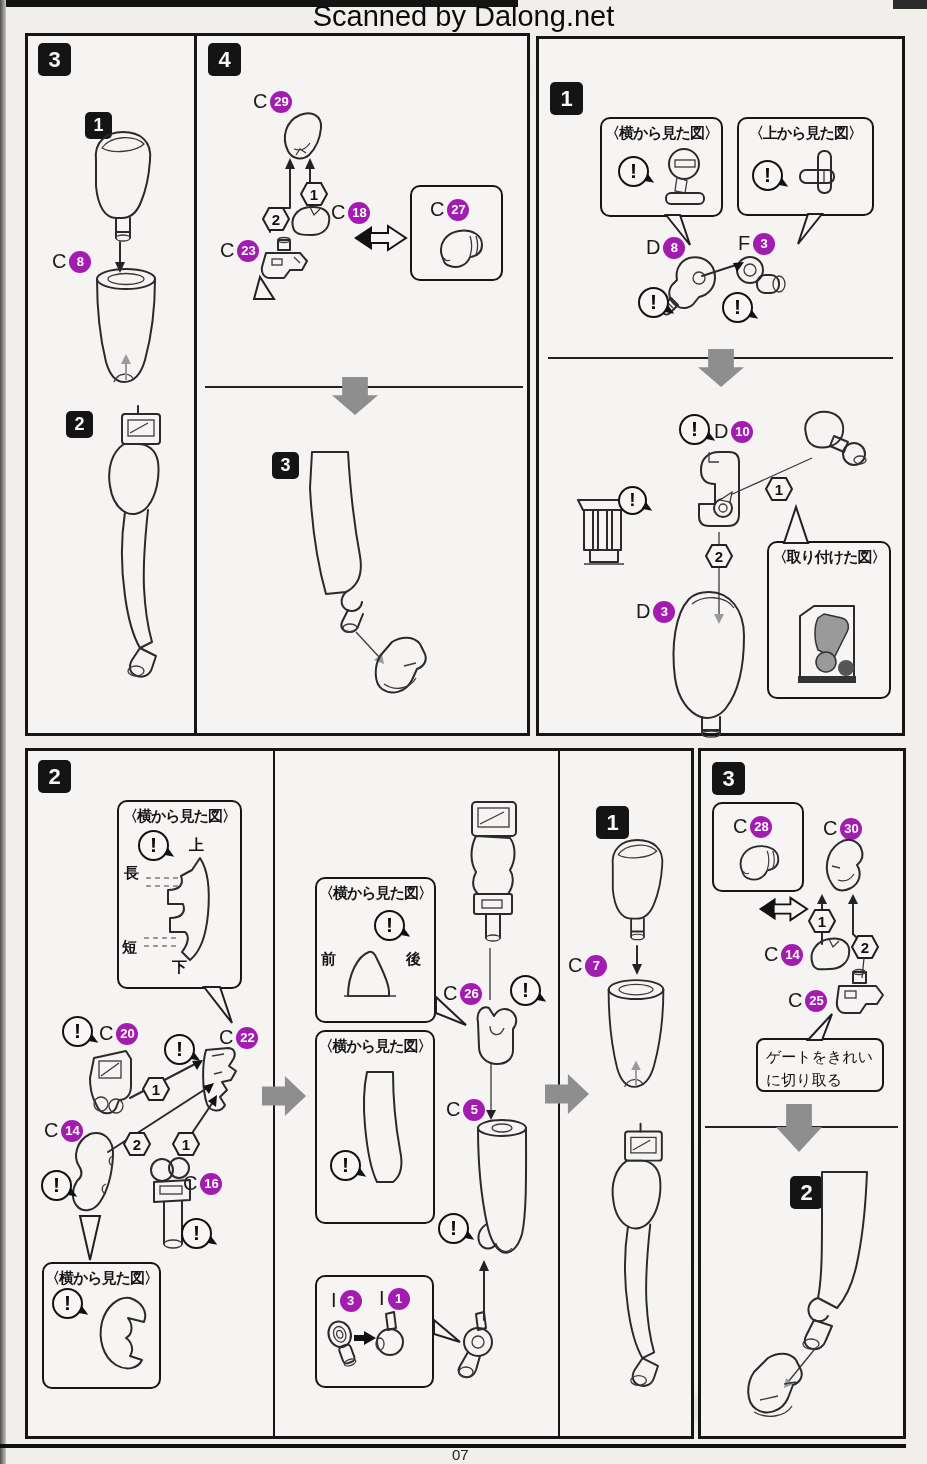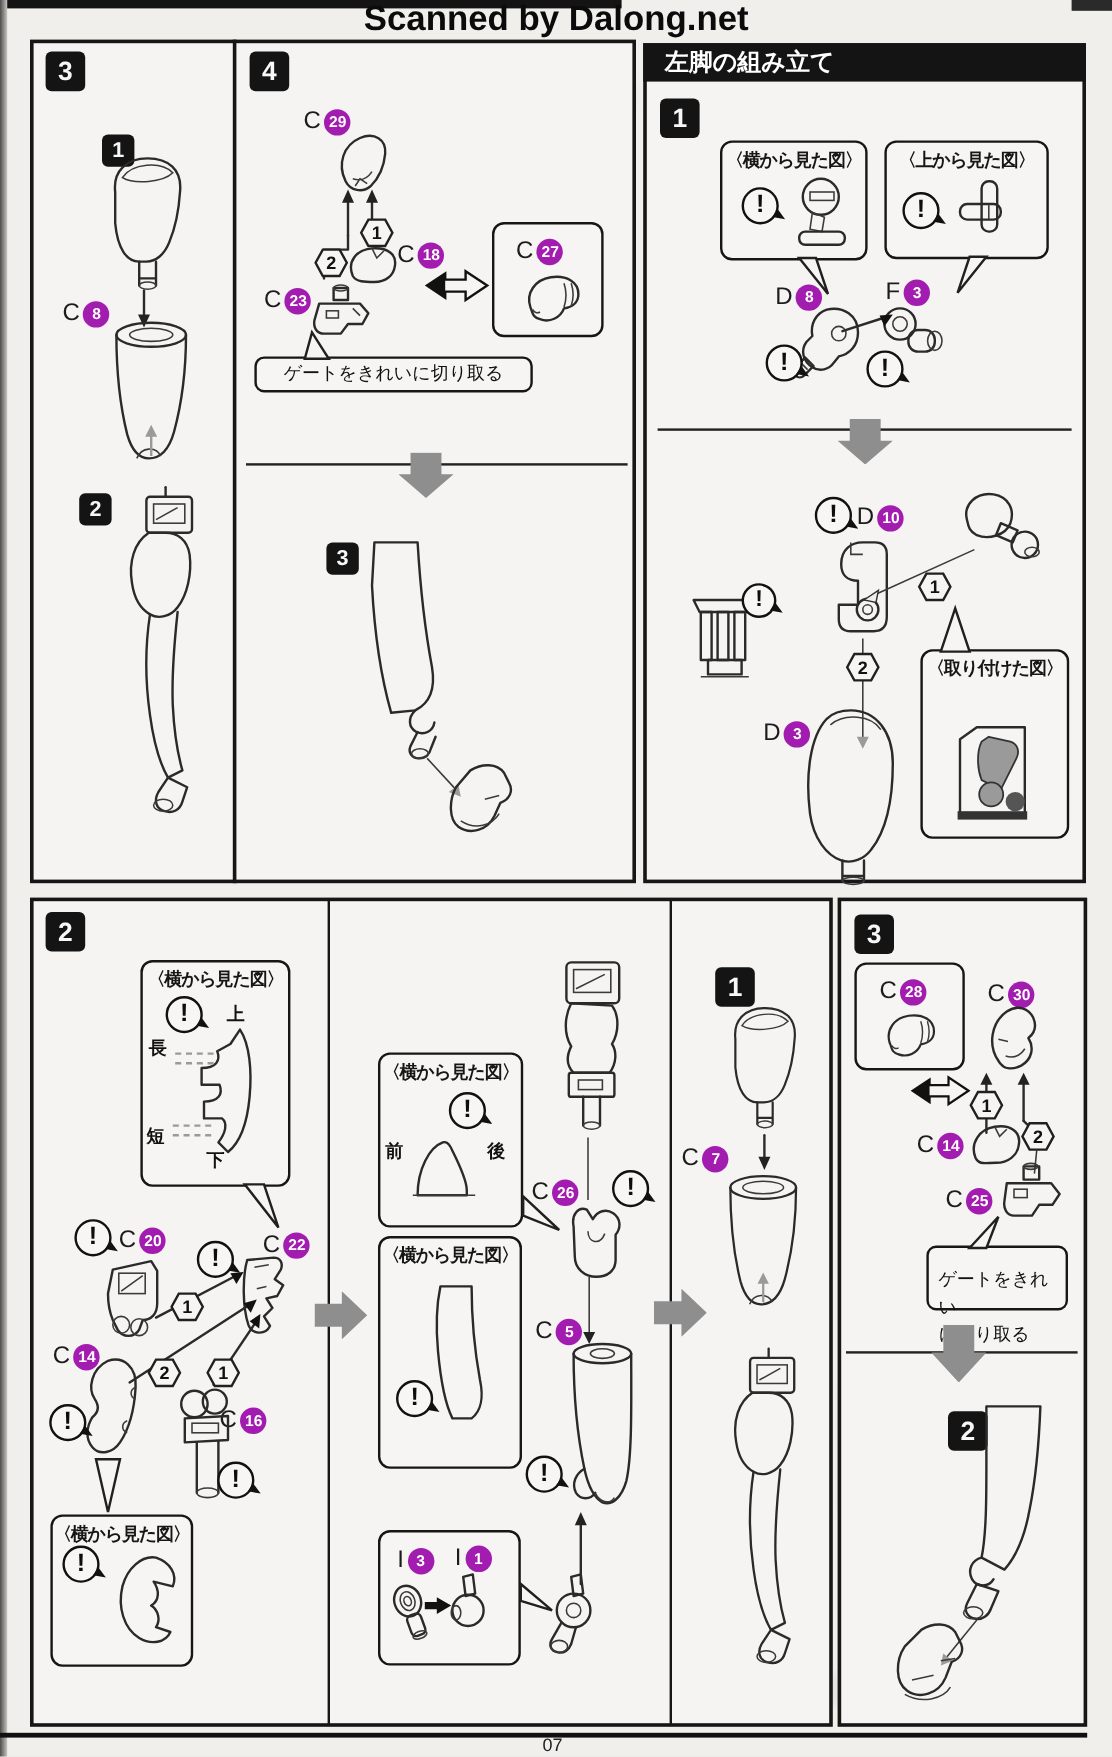--- a/index.html
+++ b/index.html
@@ -27,21 +27,21 @@
   .garrow-d{position:absolute;background:#8e8e8e;clip-path:polygon(22% 0,78% 0,78% 48%,100% 48%,50% 100%,0 48%,22% 48%);z-index:3}
   .garrow-r{position:absolute;background:#8e8e8e;clip-path:polygon(0 26%,52% 26%,52% 0,100% 50%,52% 100%,52% 74%,0 74%);z-index:3}
   .ghost{position:absolute;background:#a7a49e;opacity:.14;filter:blur(4px);border-radius:8px;z-index:0}
   svg.d{position:absolute;overflow:visible;z-index:2}
   .sk{fill:none;stroke:#2a2a2a;stroke-width:2;stroke-linejoin:round;stroke-linecap:round}
   .sk1{fill:none;stroke:#3a3a3a;stroke-width:1.3}
   .fw{fill:#f6f5f3;stroke:#202020;stroke-width:2}
   .gz{stroke:#9a9a9a;stroke-width:2;fill:none}
   .gzf{fill:#9a9a9a}
   .hexT{font-size:15px;font-weight:bold;fill:#111}
-  #watermark{position:absolute;left:0;top:0;width:100%;text-align:center;font-size:29px;font-weight:700;color:#0b0b0b;z-index:9;letter-spacing:0px}
+  #watermark{position:absolute;left:0;top:0;width:100%;text-align:center;font-size:29px;font-weight:400;color:#0b0b0b;z-index:9;letter-spacing:0px}
   #pagenum{position:absolute;left:452px;top:1446px;font-size:15px;color:#222;z-index:9}
   .z5{z-index:5}
 </style>
 </head>
 <body>
 
 <div id="page">
 
   <div class="abs" style="left:0;top:0;width:6px;height:1464px;background:linear-gradient(90deg,#4f4e4c,#c7c5c1);z-index:8"></div>
   <div class="abs" style="left:6px;top:0;width:512px;height:7px;background:#141414;z-index:8"></div>
@@ -151,39 +151,37 @@
     <span class="pletter">C</span>
     <span class="pnum">27</span>
   </div>
   <svg class="d" style="left:432px;top:224px" width="58" height="50" viewBox="0 0 58 50">
     <path class="sk" d="M10,32 C6,20 14,9 27,7 C40,5 50,11 50,21 C50,28 45,32 38,33 C35,41 26,45 18,42 C11,40 12,36 10,32 Z"></path>
     <path class="sk1" d="M38,12 C40,18 40,26 38,32 M44,12 C46,18 46,25 44,31 M12,34 a4,4 0 0 0 6,2"></path>
   </svg>
   <svg class="d z5" style="left:252px;top:277px" width="26" height="22" viewBox="0 0 26 22">
     <polygon class="fw" points="8,0 2,22 22,22"></polygon>
   </svg>
-  <div class="note" style="left:212px;top:297px;width:232px;height:30px;text-align:center;line-height:26px">ゲートをきれいに切り取る</div>
 
   <div class="hrule" style="left:205px;top:386px;width:318px"></div>
   <div class="garrow-d" style="left:332px;top:377px;width:46px;height:38px"></div>
 
   <div class="badge sm" style="left:272px;top:452px">3</div>
   <svg class="d" style="left:300px;top:446px" width="140" height="260" viewBox="0 0 140 260">
     <path class="sk" d="M12,6 L48,6 C50,40 54,78 60,110 C63,128 58,140 46,146 L26,148 C18,120 12,80 10,42 Z"></path>
     <path class="sk" d="M46,146 C40,152 40,160 47,164 C54,167 61,163 62,156"></path>
     <path class="sk" d="M48,164 L42,176 C40,181 43,186 49,186 C54,186 58,183 59,178 L63,168"></path>
     <ellipse class="sk1" cx="50" cy="182" rx="7" ry="4"></ellipse>
     <line class="sk1" x1="56" y1="186" x2="80" y2="212"></line>
       <path class="gzf" d="M84,218 L82,208 L74,214 Z"></path>
     <path class="sk" d="M92,196 C102,190 114,190 120,198 L124,206 C128,213 125,220 117,223 L112,234 C106,246 92,250 82,243 C74,237 74,221 80,210 Z"></path>
     <path class="sk1" d="M84,238 C96,246 110,242 116,232 M104,220 l12,-3"></path>
   </svg>
 
   <div class="box" style="left:536px;top:36px;width:369px;height:700px"></div>
-  <div class="abs" style="left:536px;top:36px;width:369px;height:32px;background:#141414;color:#fff;font-size:20px;font-weight:bold;line-height:32px;padding-left:18px;box-sizing:border-box;z-index:3">左脚の組み立て</div>
   <div class="badge lg" style="left:550px;top:82px">1</div>
 
   <div class="callout" style="left:600px;top:117px;width:123px;height:100px">
     <div class="ct">〈横から見た図〉</div>
   </div>
   <div class="excl" style="left:618px;top:156px">!</div>
   <svg class="d" style="left:658px;top:146px" width="52" height="62" viewBox="0 0 52 62">
     <circle class="sk" cx="26" cy="18" r="15"></circle>
       <rect class="sk1" x="17" y="14" width="20" height="7"></rect>
     <path class="sk1" d="M19,31 l10,4 l-2,12 l-10,-2 z"></path>
@@ -590,21 +588,21 @@
   </div>
   <svg class="d" style="left:831px;top:970px" width="54" height="50" viewBox="0 0 54 50">
     <rect class="sk" x="22" y="2" width="13" height="11"></rect>
       <ellipse class="sk1" cx="28" cy="2" rx="6" ry="2.5"></ellipse>
     <path class="sk" d="M8,16 L45,16 L52,25 L46,34 L35,34 L29,43 L14,43 C8,43 5,37 6,31 Z"></path>
     <rect class="sk1" x="14" y="21" width="11" height="7"></rect>
   </svg>
   <svg class="d z5" style="left:806px;top:1014px" width="30" height="26" viewBox="0 0 30 26">
     <polygon class="fw" points="2,26 26,0 16,26"></polygon>
   </svg>
-  <div class="note" style="left:772px;top:1038px;width:118px;height:54px;padding:15px 8px;line-height:23px">
+  <div class="note" style="left:756px;top:1038px;width:128px;height:54px;padding:5px 8px;line-height:23px">
     <div>ゲートをきれい</div>
     <div>に切り取る</div>
   </div>
   <div class="hrule" style="left:705px;top:1126px;width:193px"></div>
   <div class="garrow-d" style="left:776px;top:1104px;width:46px;height:48px"></div>
   <div class="badge lg" style="left:790px;top:1176px">2</div>
   <svg class="d" style="left:738px;top:1168px" width="135" height="262" viewBox="0 0 135 262">
     <path class="sk" d="M84,4 L129,4 C128,30 126,60 120,90 C116,112 108,130 99,140 L80,130 C84,110 84,80 84,50 Z"></path>
     <path class="sk" d="M80,130 C72,132 68,140 72,148 C76,155 86,155 90,148"></path>
     <path class="sk" d="M76,152 L68,168 C65,174 68,180 75,181 C81,182 86,178 88,172 L94,158 Z"></path>

